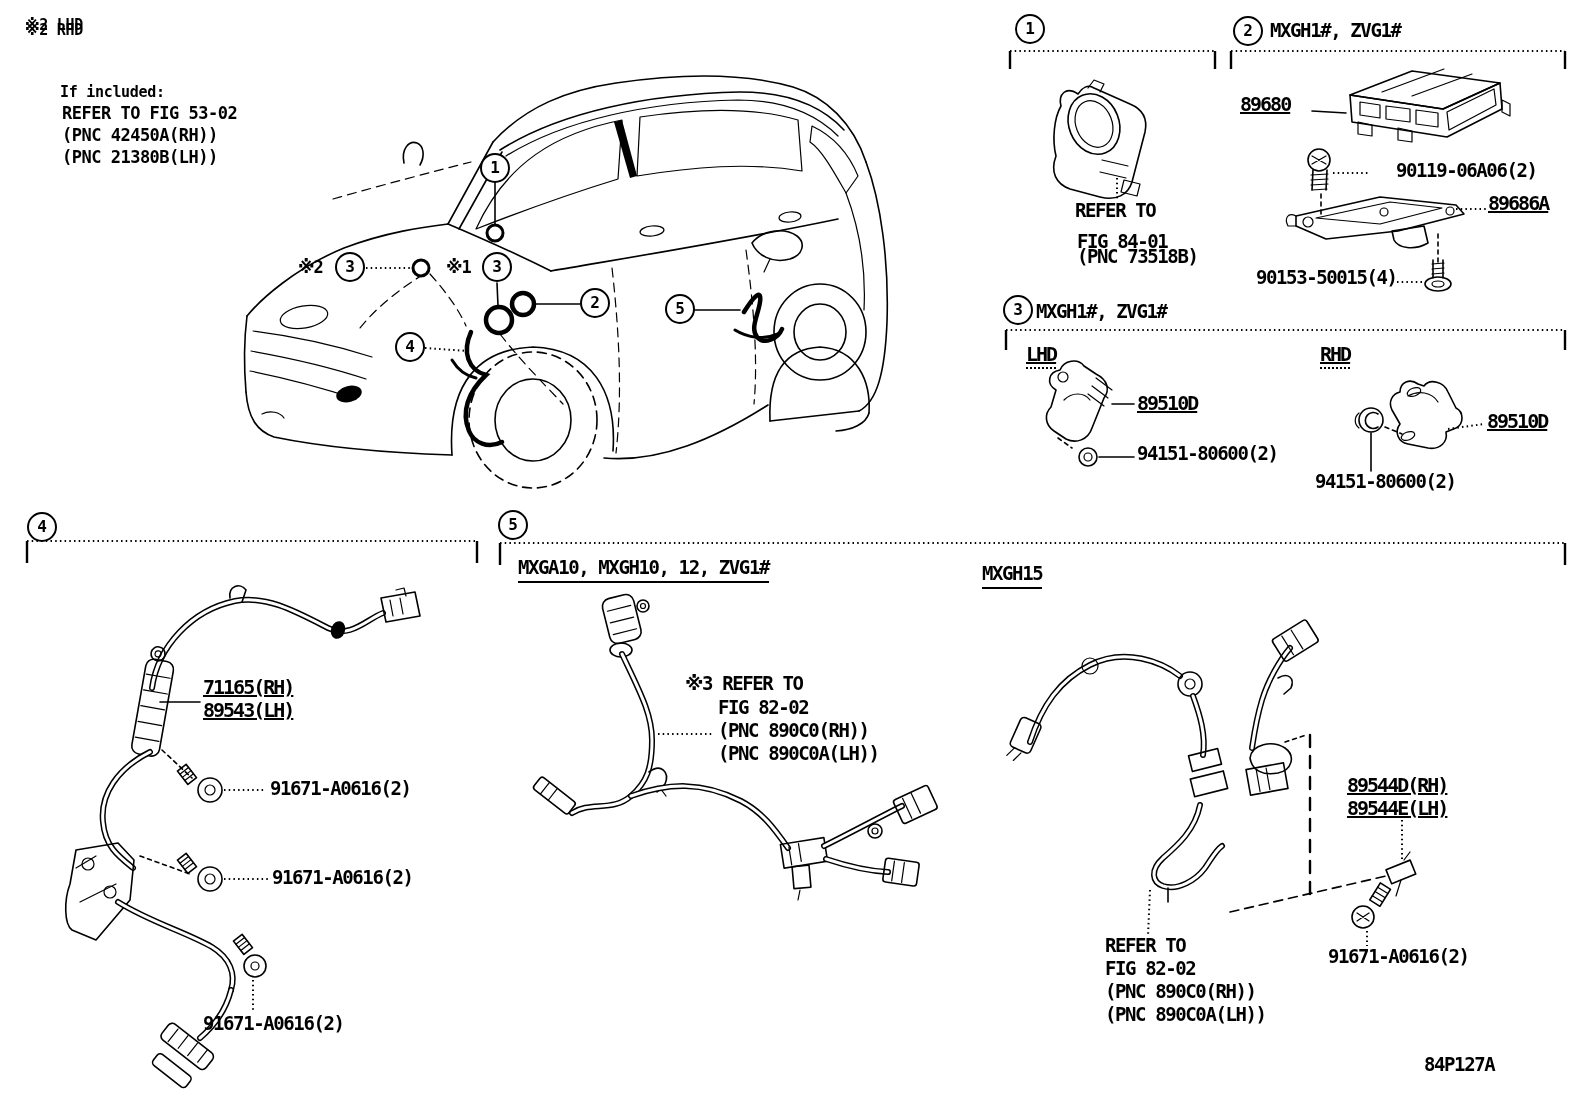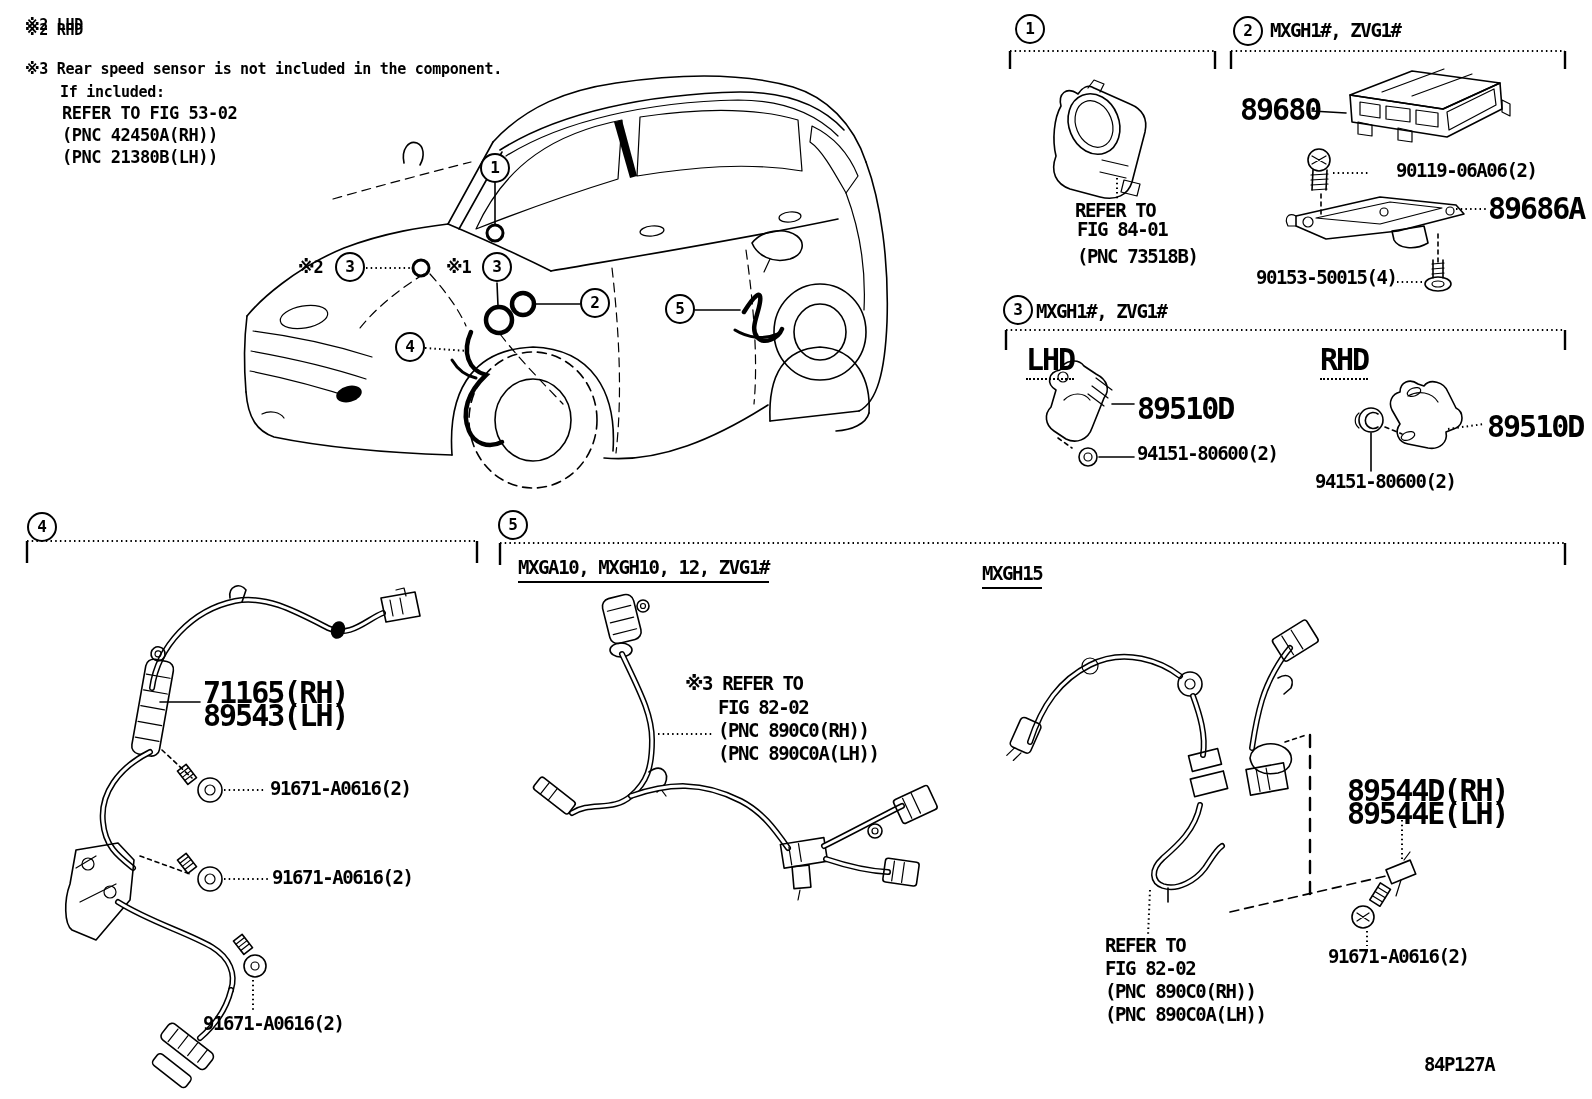--- a/index.html
+++ b/index.html
@@ -12,21 +12,21 @@
   .thick{stroke:#000;fill:none;stroke-width:4.5;stroke-linecap:round;}
   .th3{stroke:#000;fill:none;stroke-width:3;stroke-linecap:round;}
   .dash{stroke-dasharray:9 6;}
   .dash2{stroke-dasharray:4 4;}
   .bigdash{stroke-dasharray:12 9;stroke-width:2.4;}
   .dot{stroke:#000;fill:none;stroke-width:2;stroke-dasharray:1.5 3.2;stroke-linecap:butt;}
   .tube-o{stroke:#000;fill:none;stroke-width:6;stroke-linecap:round;stroke-linejoin:round;}
   .tube-i{stroke:#fff;fill:none;stroke-width:3;stroke-linecap:round;stroke-linejoin:round;}
   .blk{fill:#000;stroke:none;}
   .lbl{position:absolute;font-weight:700;white-space:nowrap;line-height:1.05;}
-  .lbl-lg{font-size:30px;letter-spacing:-2px;}
+  .lbl-lg{font-size:20px;letter-spacing:-2px;text-decoration:underline;}
   .lbl-md{font-size:19px;letter-spacing:-1.4px;}
   .note{position:absolute;font-weight:700;font-size:15px;letter-spacing:-0.3px;white-space:nowrap;}
   .note-strong{position:absolute;font-weight:700;font-size:17px;letter-spacing:-0.5px;white-space:nowrap;}
   .mark{position:absolute;font-weight:700;font-size:17px;letter-spacing:-1px;white-space:nowrap;}
   .u-solid{border-bottom:2px solid #000;padding-bottom:3px;}
   .u-dot{border-bottom:2px dotted #000;padding-bottom:2px;}
   .co{position:absolute;width:26px;height:26px;border:2px solid #000;border-radius:50%;
       text-align:center;line-height:26px;font-weight:700;font-size:16px;background:#fff;}
 </style>
 </head>
@@ -365,21 +365,20 @@
       </g>
       <circle class="s" cx="1363" cy="917" r="11"></circle>
       <path class="s thin" d="M1357,913 L1369,921 M1357,921 L1369,913"></path>
       <path class="dot" d="M1367,931 L1367,946"></path>
     </g>
   </g>
 </svg>
 
 <div class="note" style="left:25px;top:16px">※2 LHD</div>
 <div class="note" style="left:25px;top:21px">※2 RHD</div>
-<div class="note" style="left:25px;top:60px">※3 Rear speed sensor is not included in the component.</div>
 <div class="note" style="left:60px;top:83px">If included:</div>
 <div class="note-strong" style="left:62px;top:103px">REFER TO FIG 53-02</div>
 <div class="note-strong" style="left:62px;top:125px">(PNC 42450A(RH))</div>
 <div class="note-strong" style="left:62px;top:147px">(PNC 21380B(LH))</div>
 
 <div class="co" style="left:480px;top:153px">1</div>
 <div class="mark" style="left:298px;top:257px">※2</div>
 <div class="co" style="left:335px;top:252px">3</div>
 <div class="mark" style="left:446px;top:257px">※1</div>
 <div class="co" style="left:482px;top:252px">3</div>
@@ -389,21 +388,21 @@
 
 <div class="co" style="left:1015px;top:14px">1</div>
 <div class="co" style="left:1233px;top:16px">2</div>
 <div class="lbl lbl-md" style="left:1270px;top:21px">MXGH1#, ZVG1#</div>
 <div class="co" style="left:1003px;top:295px">3</div>
 <div class="lbl lbl-md" style="left:1036px;top:302px">MXGH1#, ZVG1#</div>
 <div class="co" style="left:27px;top:512px">4</div>
 <div class="co" style="left:498px;top:510px">5</div>
 
 <div class="lbl lbl-md" style="left:1075px;top:201px">REFER TO</div>
-<div class="lbl lbl-md" style="left:1077px;top:220px">FIG 84-01</div>
+<div class="lbl lbl-md" style="left:1077px;top:232px">FIG 84-01</div>
 <div class="lbl lbl-md" style="left:1077px;top:247px">(PNC 73518B)</div>
 
 <div class="lbl lbl-lg" style="left:1240px;top:94px">89680</div>
 <div class="lbl lbl-md" style="left:1396px;top:161px">90119-06A06(2)</div>
 <div class="lbl lbl-lg" style="left:1488px;top:193px">89686A</div>
 <div class="lbl lbl-md" style="left:1256px;top:268px">90153-50015(4)</div>
 
 <div class="lbl lbl-lg u-dot" style="left:1026px;top:344px">LHD</div>
 <div class="lbl lbl-lg u-dot" style="left:1320px;top:344px">RHD</div>
 <div class="lbl lbl-lg" style="left:1137px;top:393px">89510D</div>

